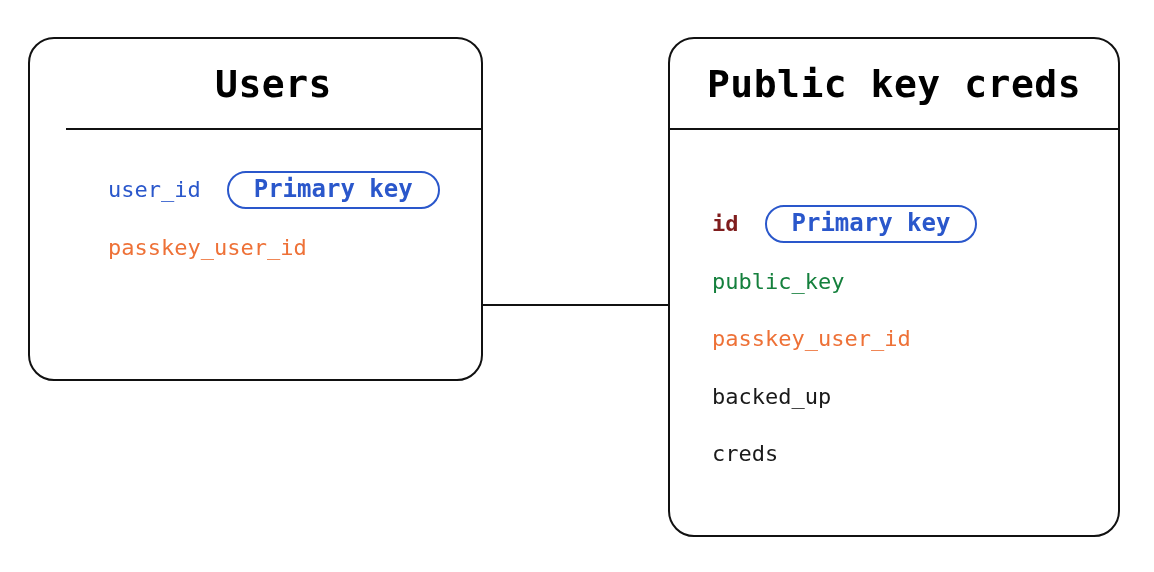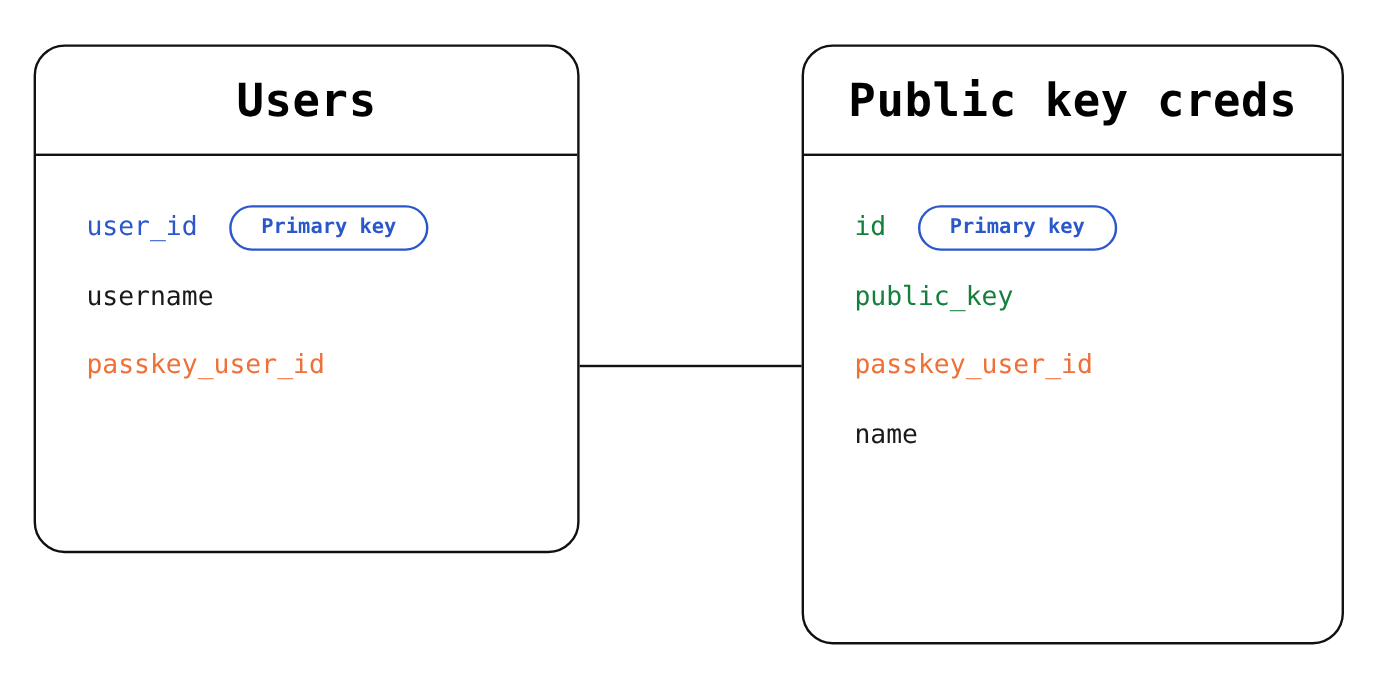--- a/index.html
+++ b/index.html
@@ -21,22 +21,22 @@
     overflow: hidden;
   }
   .entity {
     position: absolute;
     background: var(--bg);
     border: 2px solid var(--line);
     border-radius: 26px;
     display: flex;
     flex-direction: column;
   }
-  .entity-users  { left: 28px;  top: 37px; width: 455px; height: 424px; }
-  .entity-creds  { left: 668px; top: 37px; width: 452px; height: 500px; }
+  .entity-users  { left: 28px;  top: 37px; width: 455px; height: 344px; padding-left: 36px; }
+  .entity-creds  { left: 668px; top: 37px; width: 452px; height: 500px; gap: 34px; }
   .entity-header {
     height: 91px;
     flex: 0 0 91px;
     border-bottom: 2px solid var(--line);
     display: flex;
     align-items: center;
     justify-content: center;
   }
   .entity-title {
     font-size: 38px;
@@ -61,21 +61,21 @@
   .badge {
     display: inline-flex;
     align-items: center;
     justify-content: center;
     margin-left: 26px;
     height: 38px;
     padding: 0 25px 2px 25px;
     border: 2px solid var(--blue);
     border-radius: 999px;
     color: var(--blue);
-    font-size: 17px;
+    font-size: 24px;
     font-weight: bold;
     white-space: nowrap;
   }
   .connector {
     position: absolute;
     left: 483px;
     top: 304px;
     width: 185px;
     height: 2px;
     background: var(--line);
@@ -89,44 +89,44 @@
   <div class="entity entity-users">
     <div class="entity-header">
       <span class="entity-title">Users</span>
     </div>
     <div class="entity-body">
       <div class="field-row">
         <span class="field-name" style="color: rgb(42, 87, 203);">user_id</span>
         <span class="badge">Primary key</span>
       </div>
       <div class="field-row">
-        <span class="field-name" style="color: rgb(26, 26, 26);">username</span>
-      </div>
-      <div class="field-row">
         <span class="field-name" style="color: rgb(238, 113, 55);">passkey_user_id</span>
       </div>
     </div>
   </div>
 
   <div class="connector"></div>
 
   <div class="entity entity-creds">
     <div class="entity-header">
       <span class="entity-title">Public key creds</span>
     </div>
     <div class="entity-body">
       <div class="field-row">
-        <span class="field-name" style="color: #15803d;">id</span>
+        <span class="field-name" style="color: #7f1d1d; font-weight: bold;">id</span>
         <span class="badge">Primary key</span>
       </div>
       <div class="field-row">
         <span class="field-name" style="color: #15803d;">public_key</span>
       </div>
       <div class="field-row">
         <span class="field-name" style="color: rgb(238, 113, 55);">passkey_user_id</span>
       </div>
       <div class="field-row">
-        <span class="field-name" style="color: rgb(26, 26, 26);">name</span>
+        <span class="field-name" style="color: rgb(26, 26, 26);">backed_up</span>
+      </div>
+      <div class="field-row">
+        <span class="field-name" style="color: rgb(26, 26, 26);">creds</span>
       </div>
     </div>
   </div>
 
 </div>
 
 </body></html>

